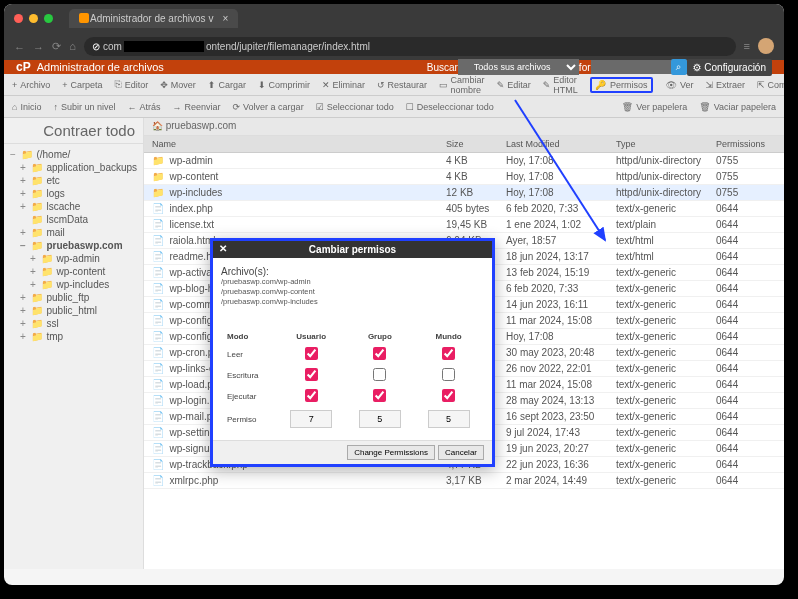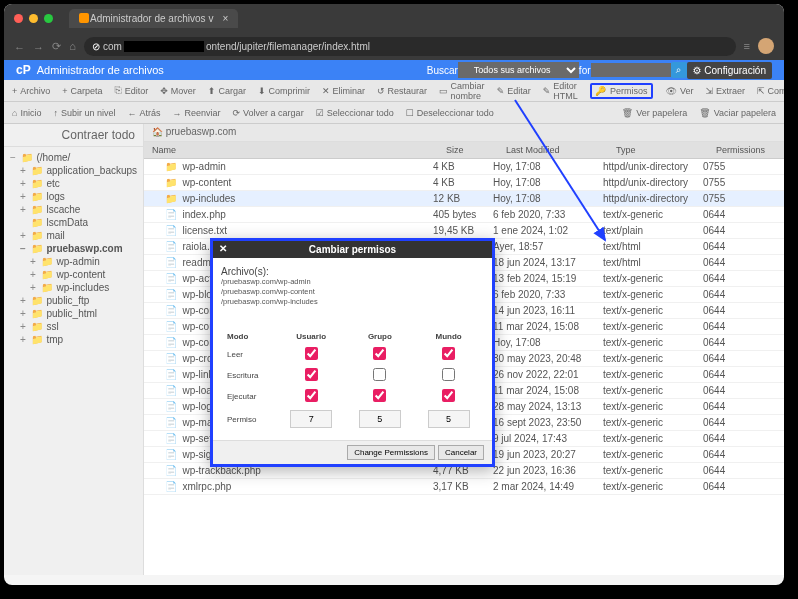--- a/index.html
+++ b/index.html
@@ -7,54 +7,54 @@
 .mac-window{position:absolute;top:4px;left:4px;right:14px;bottom:14px;background:#f5f5f5;border-radius:8px;overflow:hidden;box-shadow:0 10px 30px rgba(0,0,0,.4)}
 .titlebar{height:28px;background:#3a3a3a;display:flex;align-items:center;padding:0 10px;gap:6px}
 .dot{width:9px;height:9px;border-radius:50%}
 .red{background:#ff5f57}.yellow{background:#febc2e}.green{background:#28c840}
 .tab{background:#4a4a4a;color:#ccc;font-size:9px;padding:4px 10px;border-radius:5px 5px 0 0;margin-left:10px;display:flex;align-items:center;gap:1px}
 .tab-icon{width:10px;height:10px;background:#ff9500;border-radius:2px}
 .urlbar{height:28px;background:#3a3a3a;display:flex;align-items:center;padding:0 10px;gap:8px}
 .urlbar .nav{color:#888;font-size:11px}
 .url-input{flex:1;background:#2a2a2a;color:#ccc;font-size:9px;padding:4px 8px;border-radius:12px}
 .avatar{width:16px;height:16px;border-radius:50%;background:#d4a574}
-.cp-header{height:20px;background:#3b82f6;display:flex;align-items:center;padding:0 12px;color:#fff;gap:6px}
+.cp-header{height:14px;background:#c2410c;display:flex;align-items:center;padding:0 12px;color:#fff;gap:6px}
 .cp-logo{font-size:12px;font-weight:bold}
 .cp-title{font-size:11px}
 .cp-right{margin-left:auto;display:flex;align-items:center;font-size:9px}
 .cp-right input,.cp-right select{font-size:9px;padding:2px 12px;border:none;background:#6a6a6a;color:#fff}
 .cp-right .search-btn{width:16px;height:16px;background:#3498db;color:#fff;display:flex;align-items:center;justify-content:center;border-radius:2px}
 .cp-right .config{background:#444;padding:3px 6px;border-radius:2px}
 .toolbar{height:22px;background:#e8e8e8;display:flex;align-items:center;padding:0 8px;gap:12px;border-bottom:1px solid #ccc}
 .toolbar span{color:#666;font-size:9px;display:flex;align-items:center;gap:3px;cursor:pointer}
 .toolbar span.hi{border:2px solid #2040ff;padding:1px 4px;border-radius:2px;color:#444}
 .toolbar2{height:22px;background:#e8e8e8;display:flex;align-items:center;padding:0 8px;gap:12px;border-bottom:1px solid #ccc}
 .toolbar2 span{color:#666;font-size:9px;display:flex;align-items:center;gap:3px}
 .toolbar2 .right{margin-left:auto;display:flex;gap:12px}
 .body{display:flex;height:calc(100% - 130px)}
 .sidebar{width:140px;background:#f0f0f0;border-right:1px solid #ddd;overflow-y:auto}
-.collapse{text-align:right;padding:4px 8px;font-size:12px;color:#666;border-bottom:1px solid #ddd}
+.collapse{text-align:right;padding:4px 8px;font-size:15px;color:#666;border-bottom:1px solid #ddd}
 .tree{padding:4px 2px}
 .tree-item{padding:1px 0 1px 4px;font-size:9px;color:#555;display:flex;align-items:center;gap:3px;white-space:nowrap}
 .tree-item .exp{color:#888;width:8px}
 .tree-item .folder{color:#f0ad4e}
 .tree-item.l1{padding-left:14px}
 .tree-item.l2{padding-left:24px}
 .tree-item.sel{font-weight:bold}
 .main{flex:1;background:#fff;overflow:hidden}
 .path{height:18px;background:#e8e8e8;padding:2px 8px;font-size:9px;color:#666;border-bottom:1px solid #ddd}
 .thead{display:flex;background:#e0e0e0;border-bottom:1px solid #ccc;padding:3px 8px}
 .thead div{font-size:9px;color:#555;}
 .c-name{flex:1}
 .c-size{width:60px}
 .c-date{width:110px}
 .c-type{width:100px}
 .c-perm{width:60px}
 .rows{overflow-y:auto;height:calc(100% - 40px)}
-.row{display:flex;padding:2px 21px;font-size:9px;color:#555;border-bottom:1px solid #f0f0f0;align-items:flex-end}
+.row{display:flex;padding:2px 8px;font-size:9px;color:#555;border-bottom:1px solid #f0f0f0;align-items:flex-end}
 .row.sel{background:#e6f0ff}
 .row .icon{width:12px;margin-right:5px}
 .folder-ico{color:#f0ad4e}
 .file-ico{color:#888}
 .modal{position:absolute;left:210px;top:238px;width:285px;background:#fff;border:3px solid #2040ff;box-shadow:0 4px 15px rgba(0,0,0,.3);z-index:100}
 .modal-title{background:#333;color:#fff;text-align:center;padding:3px;font-size:9px;font-weight:bold;position:relative}
 .modal-title .x{position:absolute;left:6px;top:2px;color:#fff}
 .modal-body{padding:8px;font-size:8px;color:#444}
 .files-list{font-size:7.5px;color:#555;margin-bottom:22px;line-height:1.3}
 .perm-table{width:100%;margin-top:4px}

